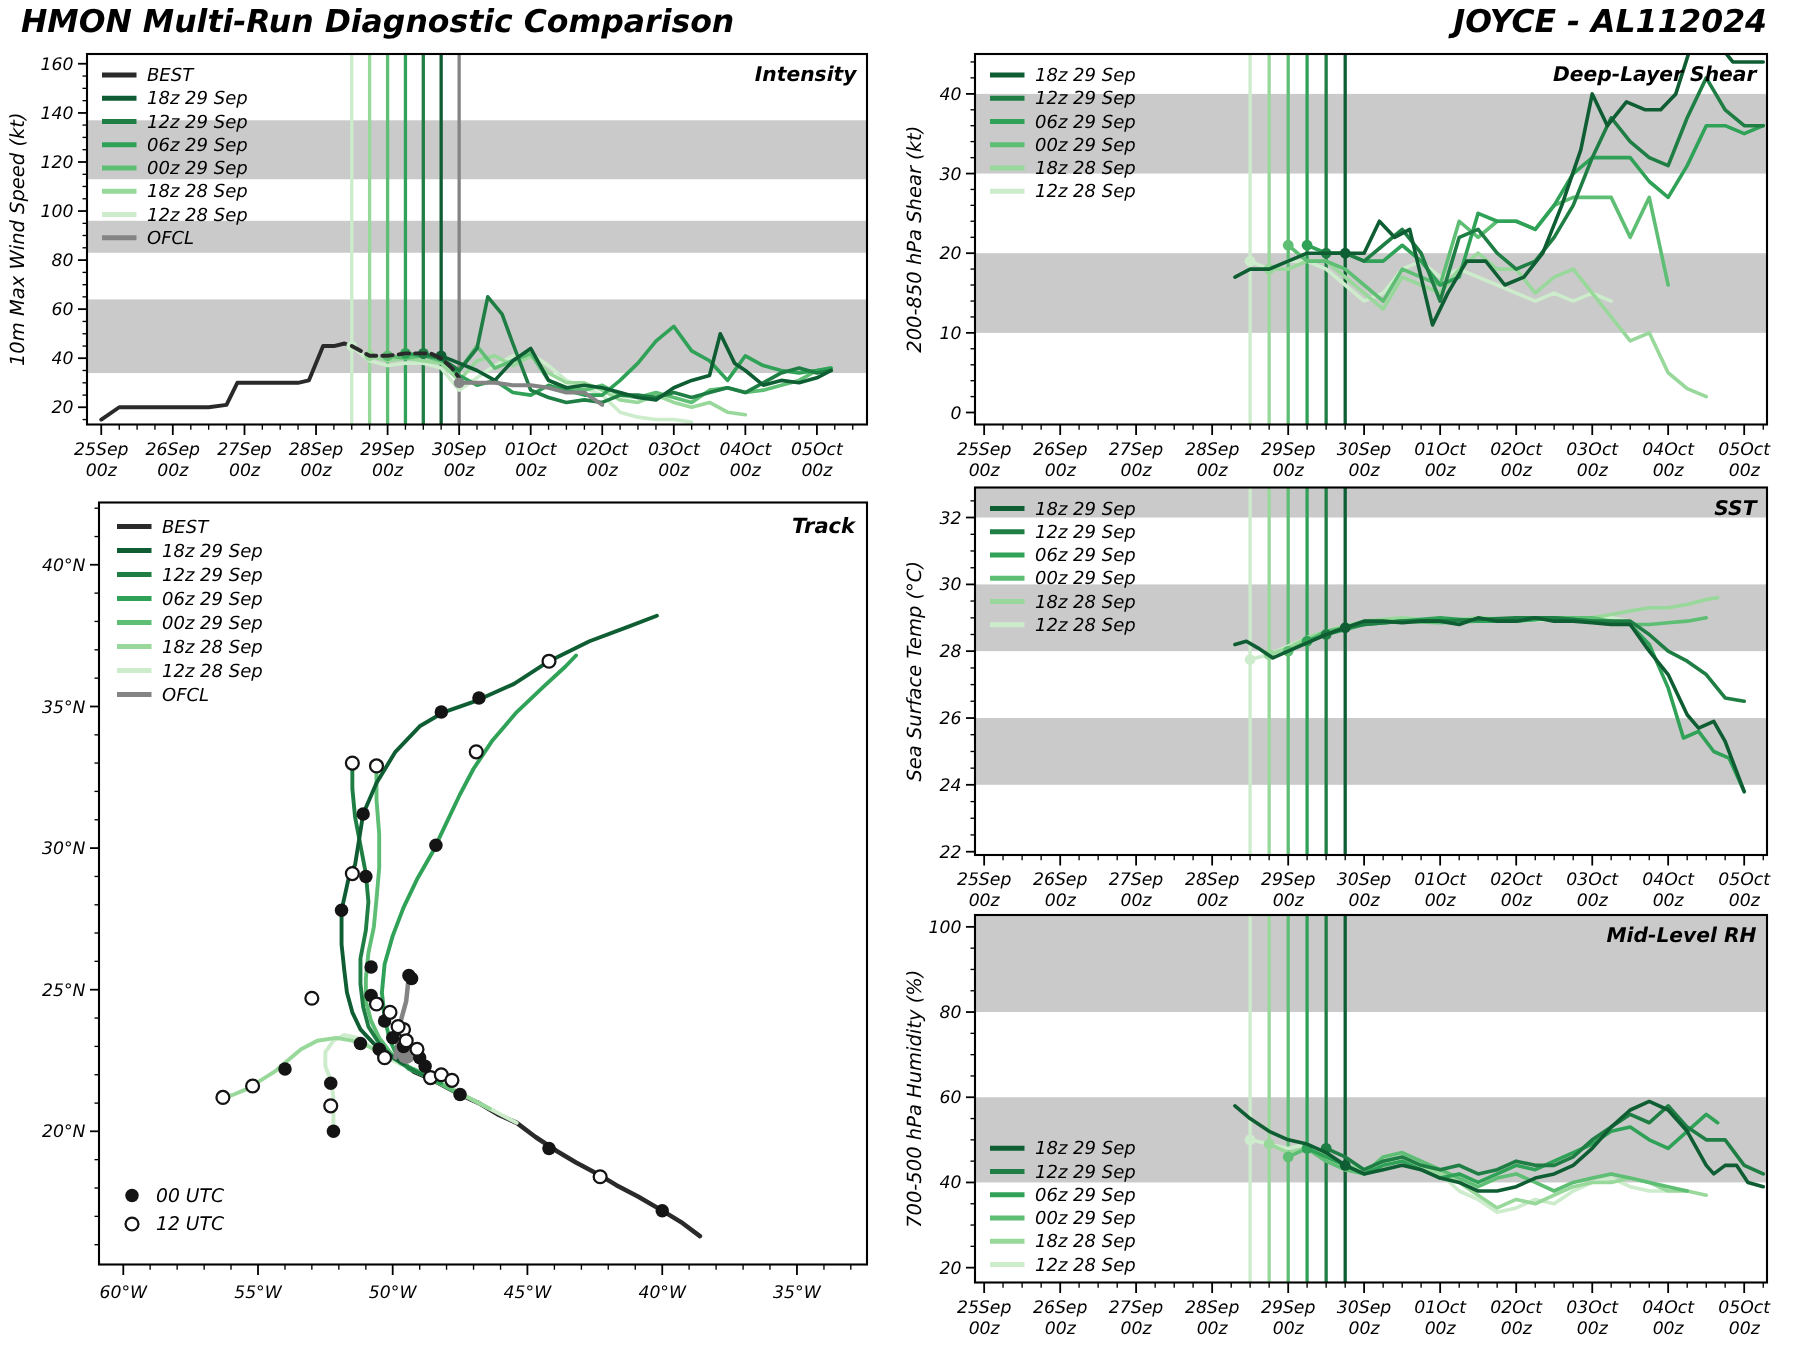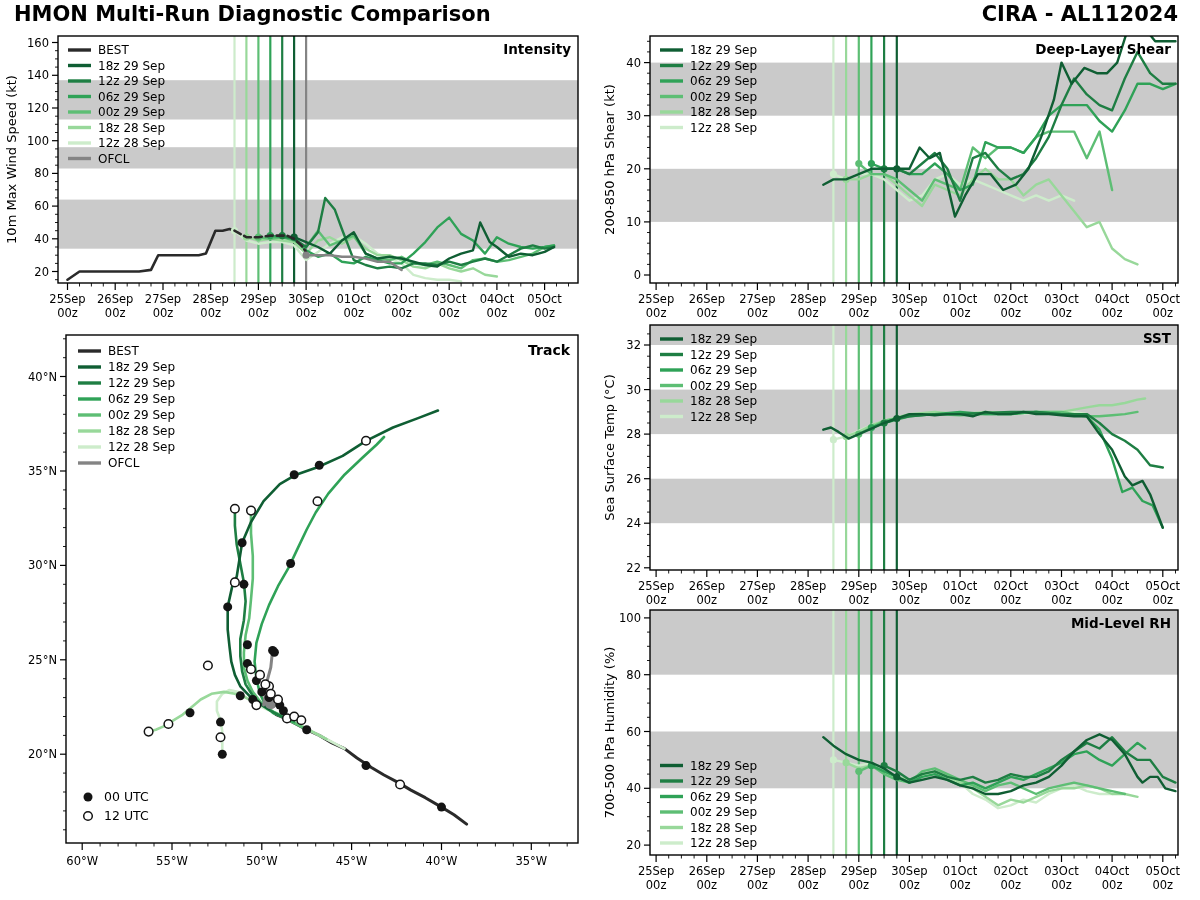--- a/index.html
+++ b/index.html
@@ -1,31 +1,31 @@
 <!DOCTYPE html>
 <html><head>
 <meta charset="utf-8">
 <style>
   html,body{margin:0;padding:0;background:#fff;width:1200px;height:900px;overflow:hidden;
     font-family:"DejaVu Sans","Liberation Sans",sans-serif;}
-  .app{position:relative;width:1140px;height:900px;background:#fff;}
+  .app{position:relative;width:1140px;height:900px;background:#fff;font-style:italic;}
   .header{position:absolute;left:0;top:0;width:1200px;height:30px;}
   .htitle{position:absolute;left:14px;top:2px;font-size:21px;font-weight:bold;color:#000;}
   .storm{position:absolute;right:22px;top:2px;font-size:21px;font-weight:bold;color:#000;}
   .chart{position:absolute;}
   .logos{position:absolute;left:2px;top:854px;width:200px;height:44px;}
   svg{display:block;}
 </style>
 </head>
 <body>
 
 <div class="app">
   <div class="header">
     <span class="htitle">HMON Multi-Run Diagnostic Comparison</span>
-    <span class="storm">CIRA - AL112024</span>
+    <span class="storm">JOYCE - AL112024</span>
   </div>
 
   <div id="chart-intensity" class="chart" style="left:0;top:28px;width:600px;height:302px">
       <svg width="600" height="302" viewBox="0 0 600 302" style="font-family:'DejaVu Sans','Liberation Sans',sans-serif">
         <defs>
           <clipPath id="intensityclip">
             <rect x="58" y="8" width="520" height="247"></rect>
           </clipPath>
         </defs>
         <rect x="58" y="171.6" width="520" height="49.1" fill="#cacaca"></rect>

